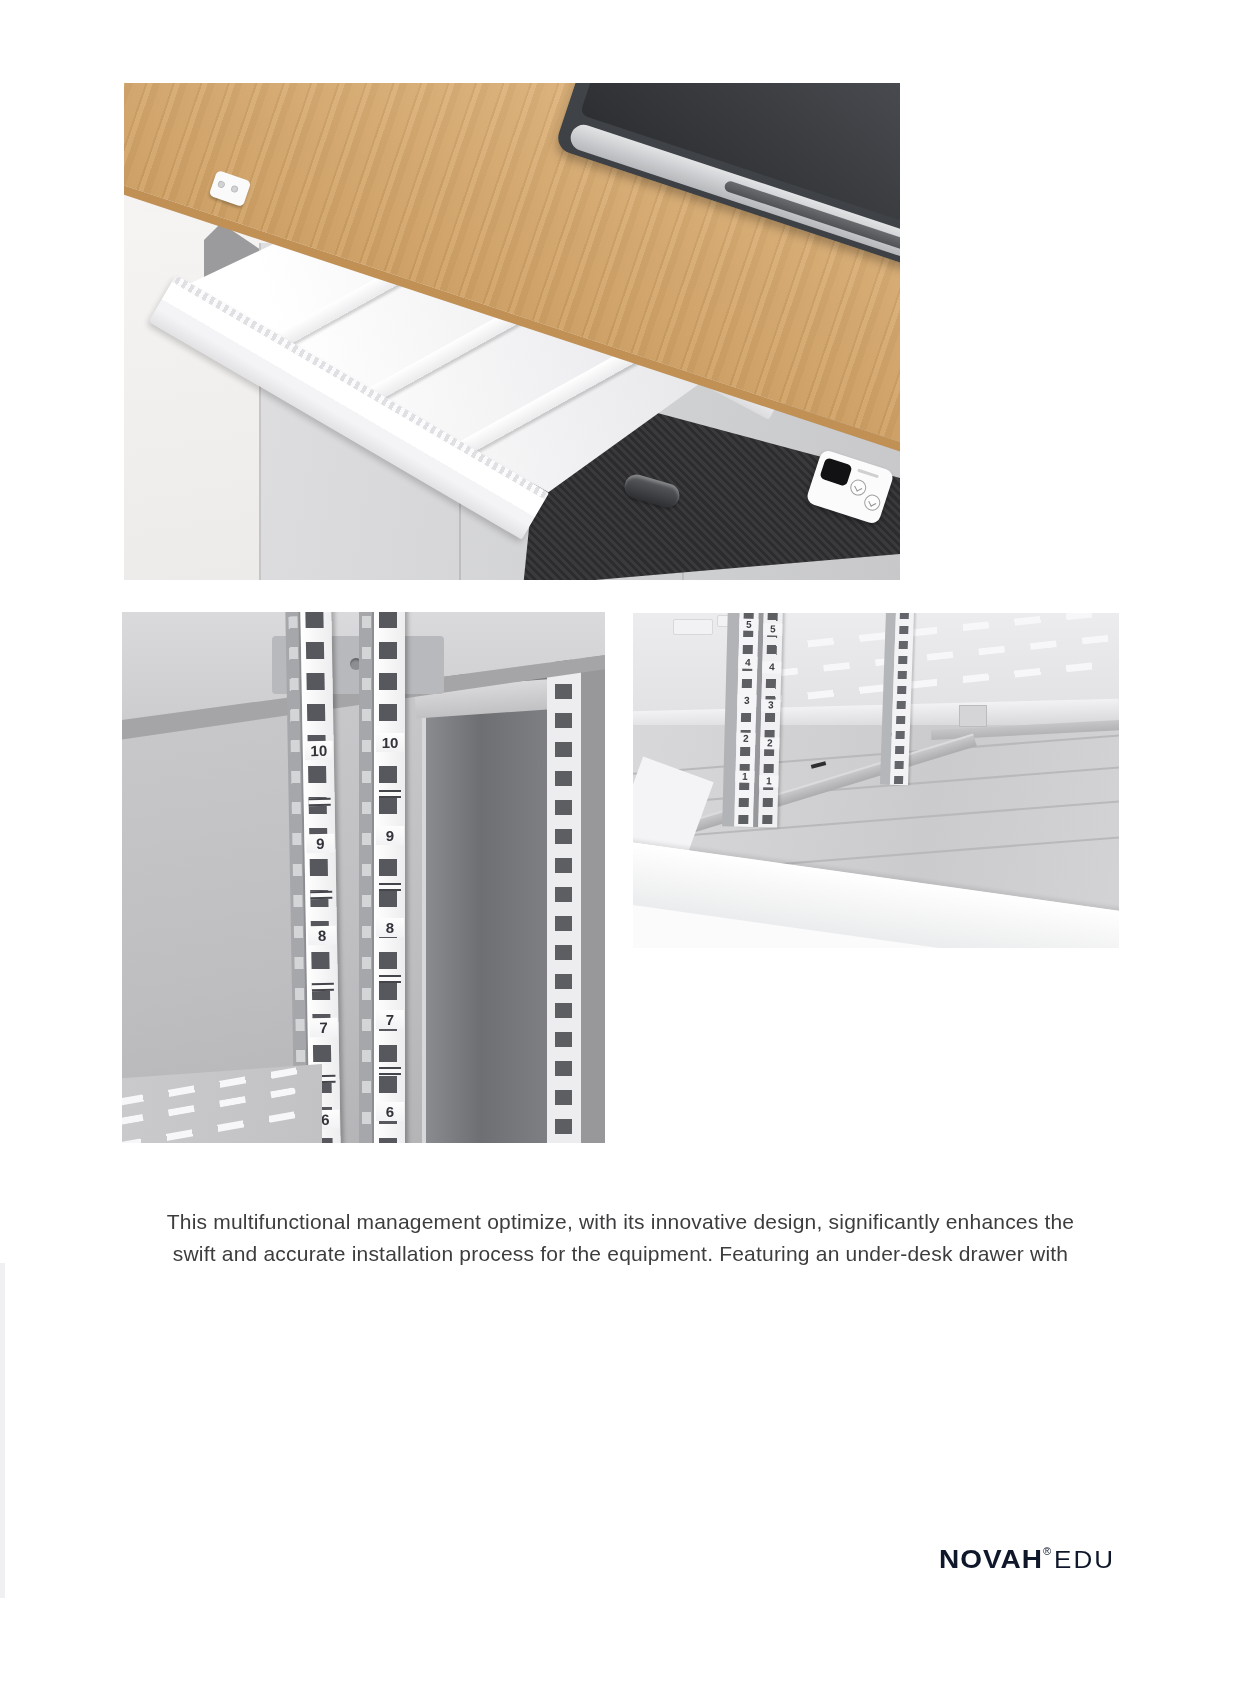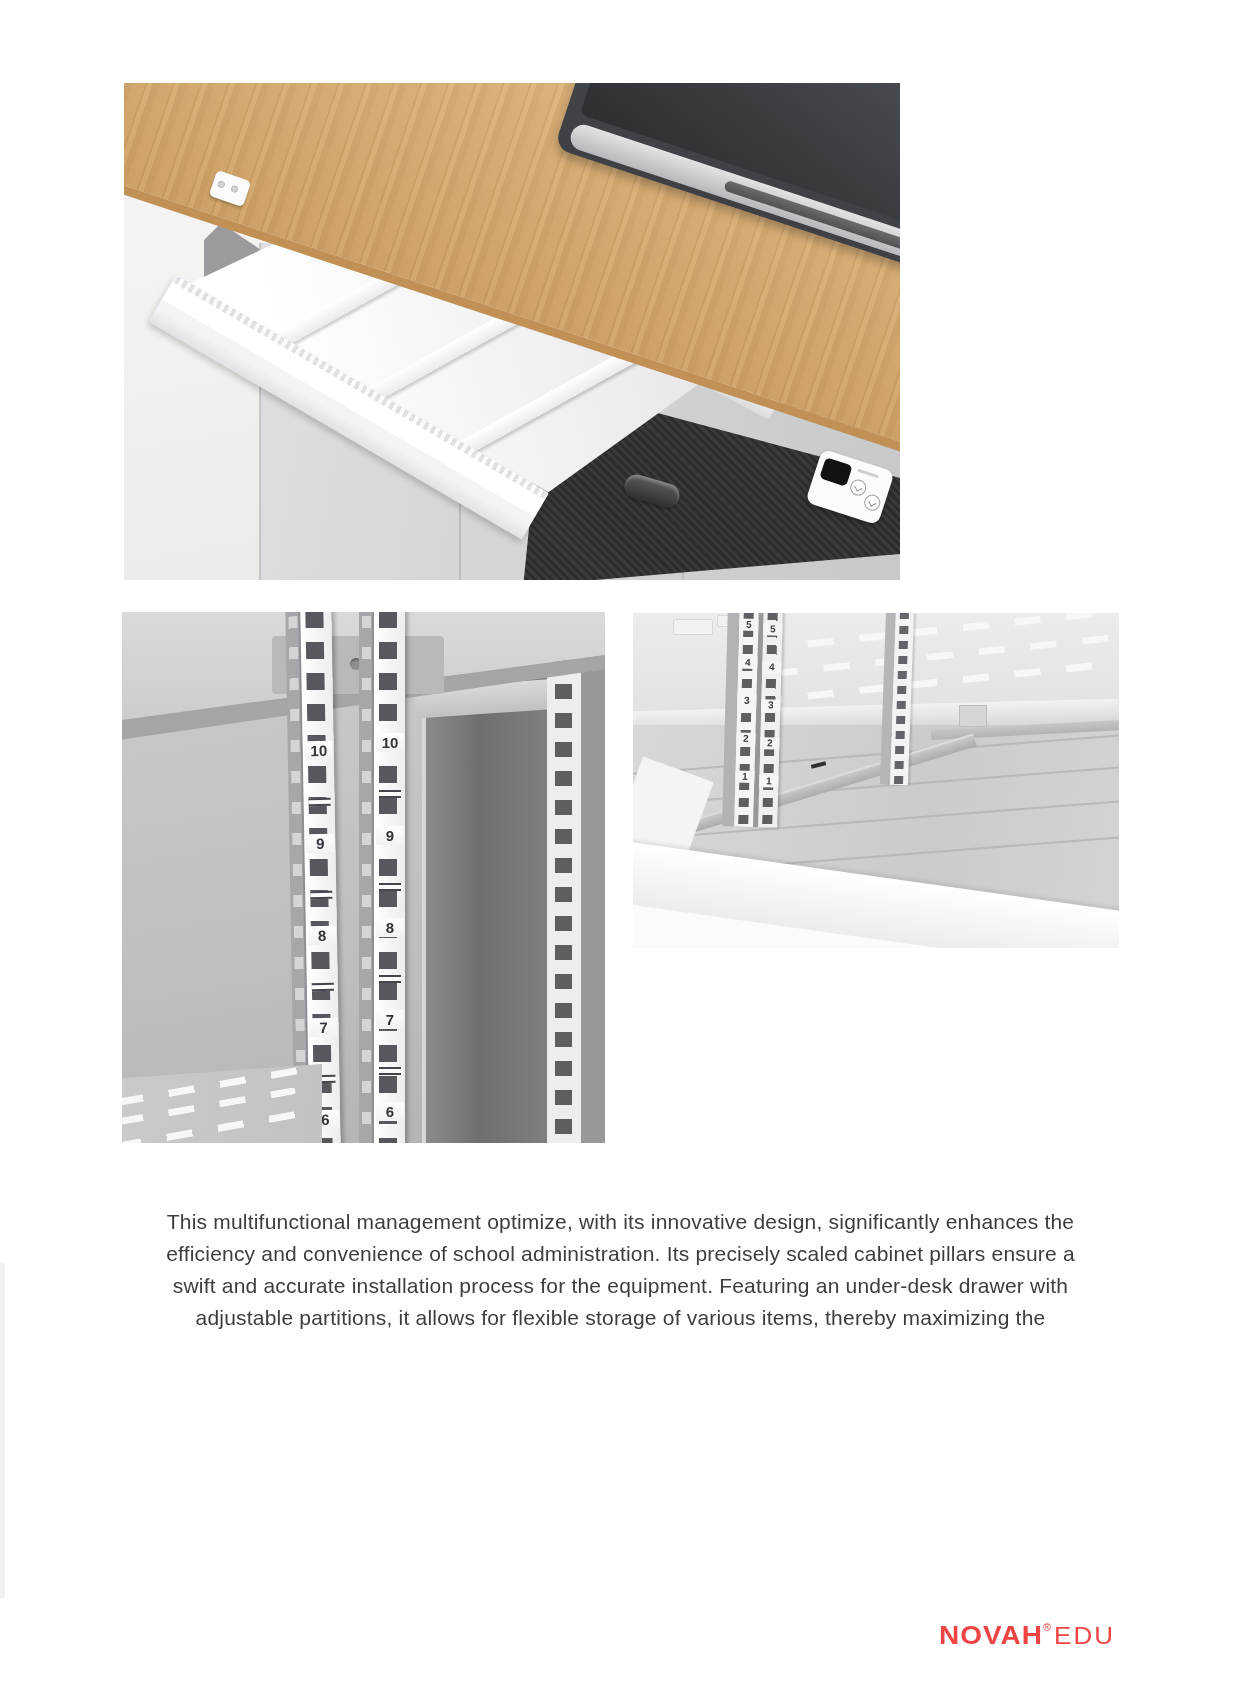--- a/index.html
+++ b/index.html
@@ -158,21 +158,21 @@
   .b-rail2{position:absolute;left:250px;top:-4px;width:36px;height:176px;transform:rotate(2deg);}
   .b-rail2 .bf{position:absolute;left:0;top:0;bottom:0;width:10px;background:#b5b6b9;}
   .b-rail2 .ba{position:absolute;left:10px;top:0;bottom:0;width:18px;background:#f3f3f5;box-shadow:2px 0 2px rgba(0,0,0,.15);}
   .b-rail2 .ba::before{content:"";position:absolute;left:4px;top:2px;bottom:0;width:9px;
           background:repeating-linear-gradient(180deg,#63656a 0 8px,transparent 8px 15px);}
 
   
   .description{position:absolute;left:120px;top:1206px;width:1001px;text-align:center;
           color:#3d3d40;font-size:21px;line-height:32px;letter-spacing:.2px;}
   .description .line{white-space:nowrap;}
-  .logo{position:absolute;right:126px;top:1620px;color:#ef4444;white-space:nowrap;}
+  .logo{position:absolute;right:126px;top:1544px;color:#0f172a;white-space:nowrap;}
   .logo .brand{font-size:28px;font-weight:800;letter-spacing:1px;display:inline-block;transform:scaleY(.92);}
   .logo .reg{font-size:11px;vertical-align:14px;}
   .logo .suffix{font-size:26px;font-weight:300;letter-spacing:2px;margin-left:3px;display:inline-block;transform:scaleY(.92);}
   .edge-strip{position:absolute;left:0;top:1263px;width:5px;height:335px;background:#f0f0f2;}
 </style>
 </head>
 <body>
 
 <div class="page">
 
@@ -297,23 +297,21 @@
       <div class="ba"></div>
     </div>
 
     <div class="b-leftwedge"></div>
     <div class="b-frontface"></div>
     <div class="b-frontedge"></div>
   </figure>
 
   <div class="description">
     <div class="line">This multifunctional management optimize, with its innovative design, significantly enhances the</div>
-    <div class="line">efficiency and convenience of school administration. Its precisely scaled cabinet pillars ensure a</div>
     <div class="line">swift and accurate installation process for the equipment. Featuring an under-desk drawer with</div>
-    <div class="line">adjustable partitions, it allows for flexible storage of various items, thereby maximizing the</div>
   </div>
 
   <div class="logo">
     <span class="brand">NOVAH</span><span class="reg">®</span><span class="suffix">EDU</span>
   </div>
 
   <div class="edge-strip"></div>
 </div>
 
 </body></html>

